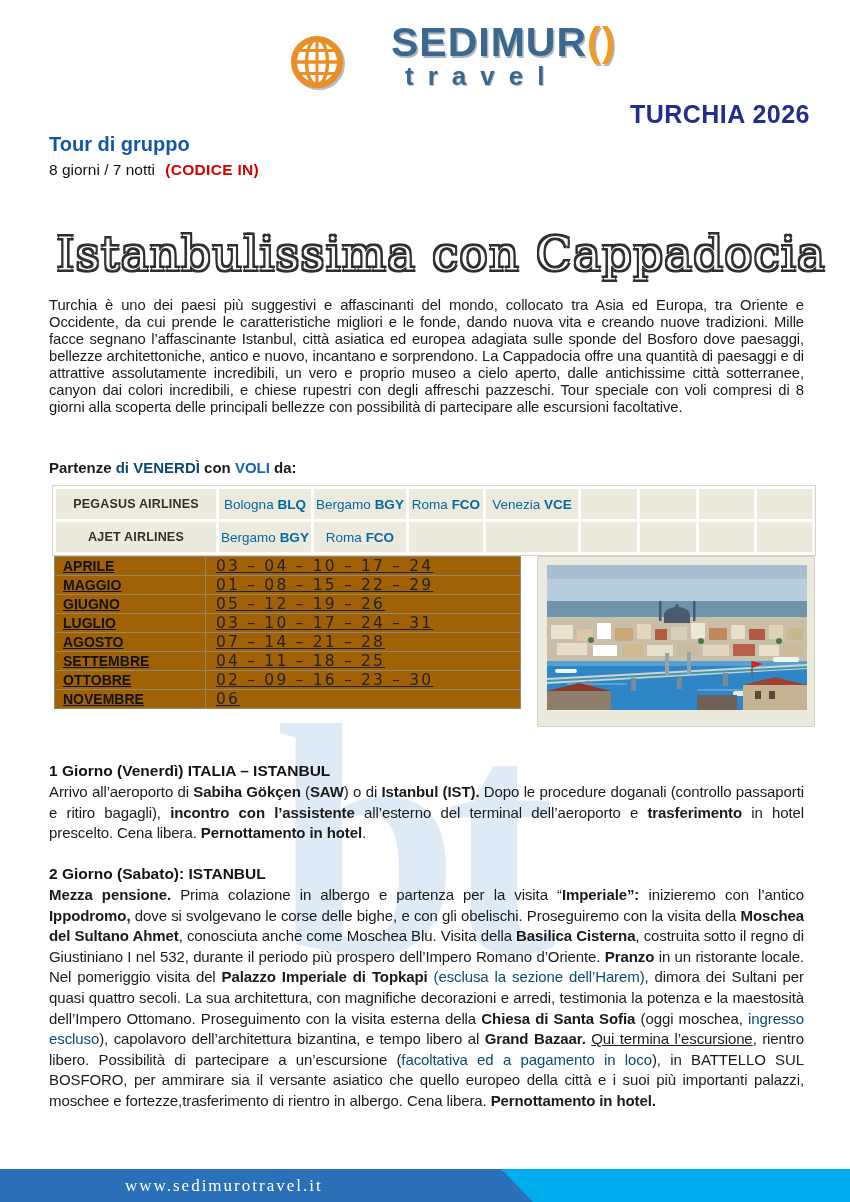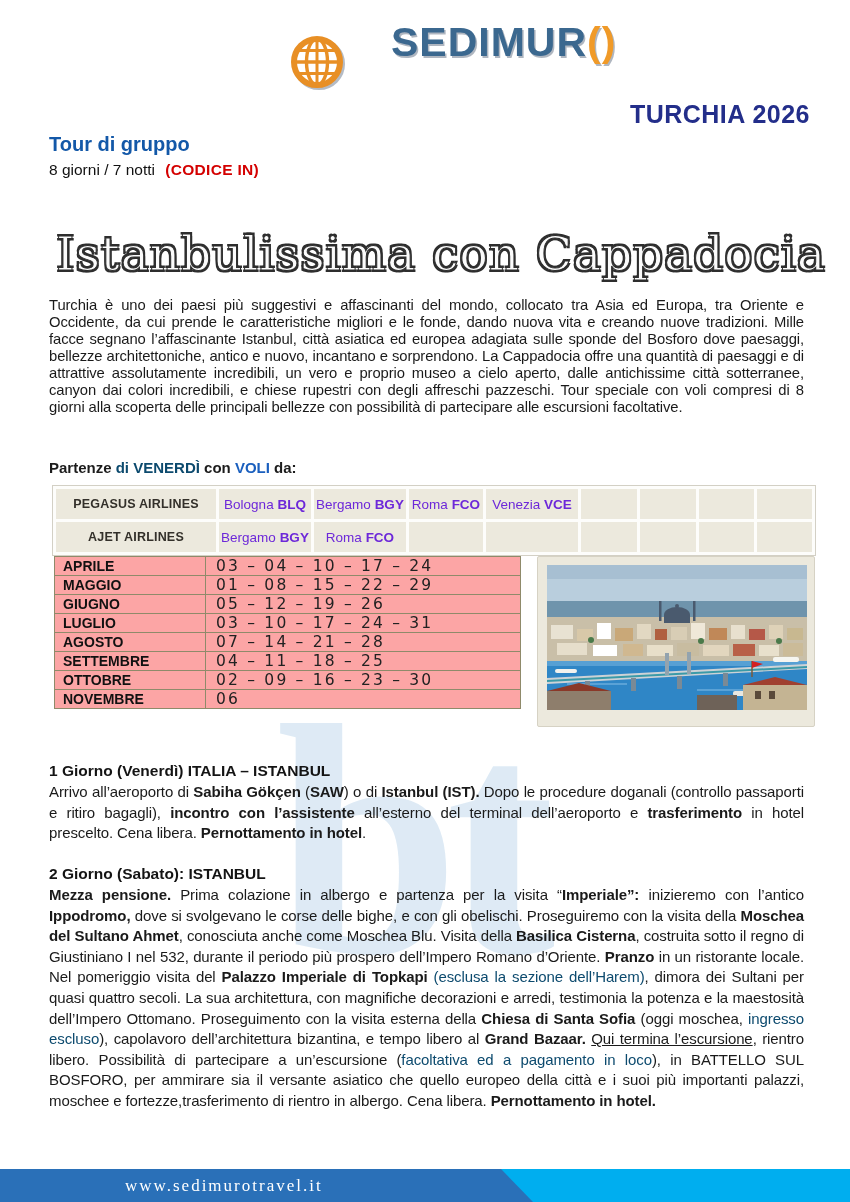--- a/index.html
+++ b/index.html
@@ -39,24 +39,24 @@
   .b { font-weight:bold; }
   .u { text-decoration:underline; }
   .sm { font-size:15px; }
   .c-red { color:#0c4a6e; }
   .c-blue { color:#1A5FBE; }
   
   .airlines { position:absolute; left:52px; top:485px; width:764px; table-layout:fixed;
     border-collapse:separate; border-spacing:3px; background:#fdfdfb; border:1px solid #d3d0c5; }
   .airlines td { background:#ECE9DD; height:30px; text-align:center; vertical-align:middle; overflow:hidden; }
   .airlines .airline-name { font-weight:bold; font-size:12.5px; color:#33302A; letter-spacing:.2px; }
-  .airlines .city-cell { font-size:13.5px; color:#6d28d9; white-space:nowrap; }
+  .airlines .city-cell { font-size:13.5px; color:#0369a1; white-space:nowrap; }
   
   .calendar { position:absolute; left:54px; top:556px; width:467px; border-collapse:collapse; }
-  .calendar td { border:1.6px solid #8F8A6A; background:#fca5a5; height:15px; vertical-align:middle; }
+  .calendar td { border:1.6px solid #8F8A6A; background:#a16207; height:15px; vertical-align:middle;text-decoration:underline; }
   .calendar .month-cell { width:151px; font-weight:bold; font-size:14px; color:#111; padding-left:8px; }
   .calendar .dates-cell { font-family:"DejaVu Sans", sans-serif; font-size:15.5px; color:#222;
     letter-spacing:2.2px; padding-left:10px; white-space:nowrap; }
   
   .photo-panel { position:absolute; left:537px; top:556px; width:278px; height:171px;
     background:#ECE9DD; border:1px solid #d6d2c4; border-radius:2px; padding:8px 9px; }
   .photo-panel svg { display:block; width:260px; height:145px; }
   
   .watermark { position:absolute; left:276px; top:676px; z-index:0;
     font-family:Liberation Serif, serif; font-weight:bold; font-size:330px; line-height:1;
@@ -83,20 +83,21 @@
     <svg width="58" height="58" viewBox="0 0 58 58">
       <circle cx="29" cy="30" r="23" fill="#fff" stroke="#E88F25" stroke-width="6"></circle>
       <ellipse cx="29" cy="30" rx="10.5" ry="23" fill="none" stroke="#E88F25" stroke-width="3.4"></ellipse>
       <line x1="6" y1="30" x2="52" y2="30" stroke="#E88F25" stroke-width="3.4"></line>
       <line x1="9.5" y1="18.5" x2="48.5" y2="18.5" stroke="#E88F25" stroke-width="3"></line>
       <line x1="9.5" y1="41.5" x2="48.5" y2="41.5" stroke="#E88F25" stroke-width="3"></line>
       <line x1="29" y1="7" x2="29" y2="53" stroke="#E88F25" stroke-width="3"></line>
     </svg>
     <div class="logo-text">
       <div class="brand-line"><span>SEDIMUR</span><span class="orange">()</span></div>
+      <div class="brand-sub">travel</div>
     </div>
   </div>
 
   <div class="edition">TURCHIA 2026</div>
   <div class="tour-type">Tour di gruppo</div>
   <div class="duration-line">
     <span>8 giorni / 7 notti</span>
     <span class="codice">(CODICE IN)</span>
   </div>
 

